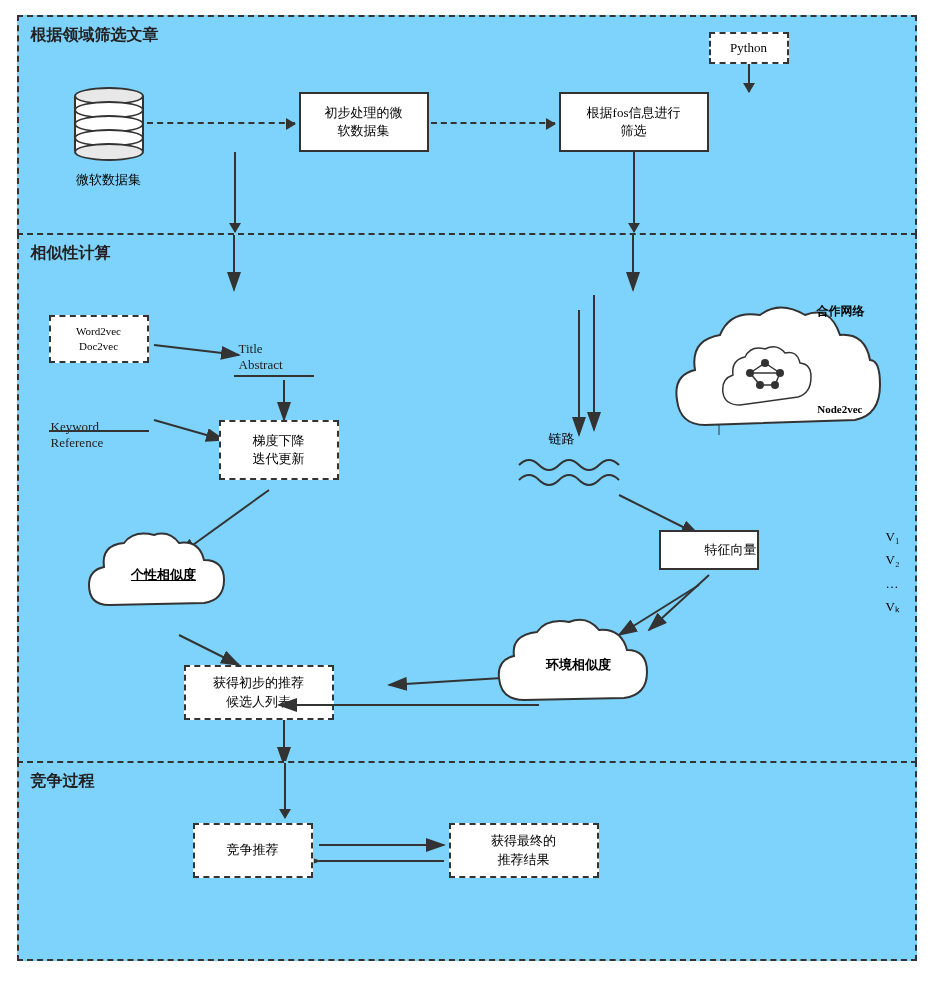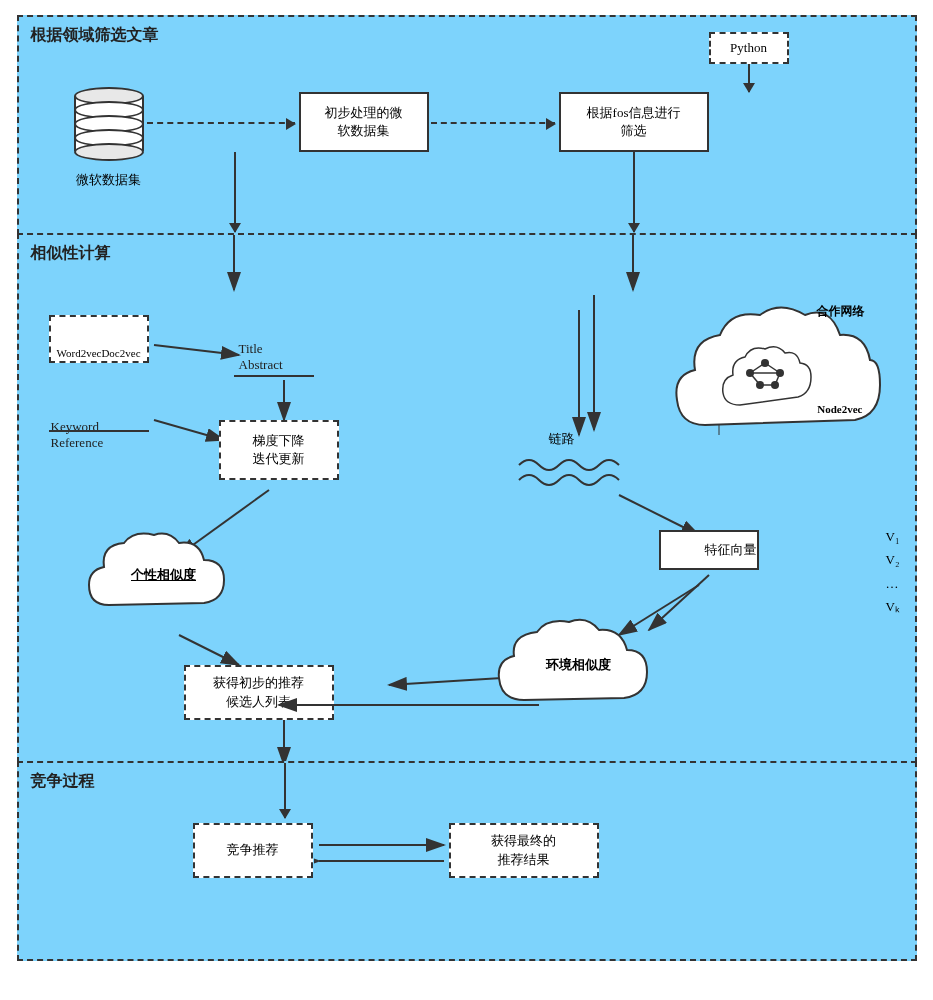--- a/index.html
+++ b/index.html
@@ -260,21 +260,21 @@
 
       <line x1="600" y1="260" x2="680" y2="300" stroke="#333" stroke-width="2" marker-end="url(#arrowhead)"></line>
 
       <line x1="680" y1="350" x2="600" y2="400" stroke="#333" stroke-width="2" marker-end="url(#arrowhead)"></line>
 
       <line x1="530" y1="440" x2="370" y2="450" stroke="#333" stroke-width="2" marker-end="url(#arrowhead)"></line>
 
       <line x1="700" y1="100" x2="700" y2="200" stroke="#333" stroke-width="1" stroke-dasharray="none"></line>
     </svg>
 
-    <div class="box box-dashed" style="left: 30px; top: 80px; width: 100px; height: 48px; font-size:12px; flex-direction:row;align-items:flex-end;">
+    <div class="box box-dashed" style="left: 30px; top: 80px; width: 100px; height: 48px; font-size:12px; flex-direction:column;">
       <div style="font-size:11px;">Word2vec</div>
       <div style="font-size:11px;">Doc2vec</div>
     </div>
 
     <div class="text-label" style="left: 220px; top: 90px; font-size:13px; white-space:pre-line;">
       <span>Title
 Abstract</span>
     </div>
 
     <div style="position:absolute; left:215px; top:140px; width:80px; height:2px; background:#333;"></div>

